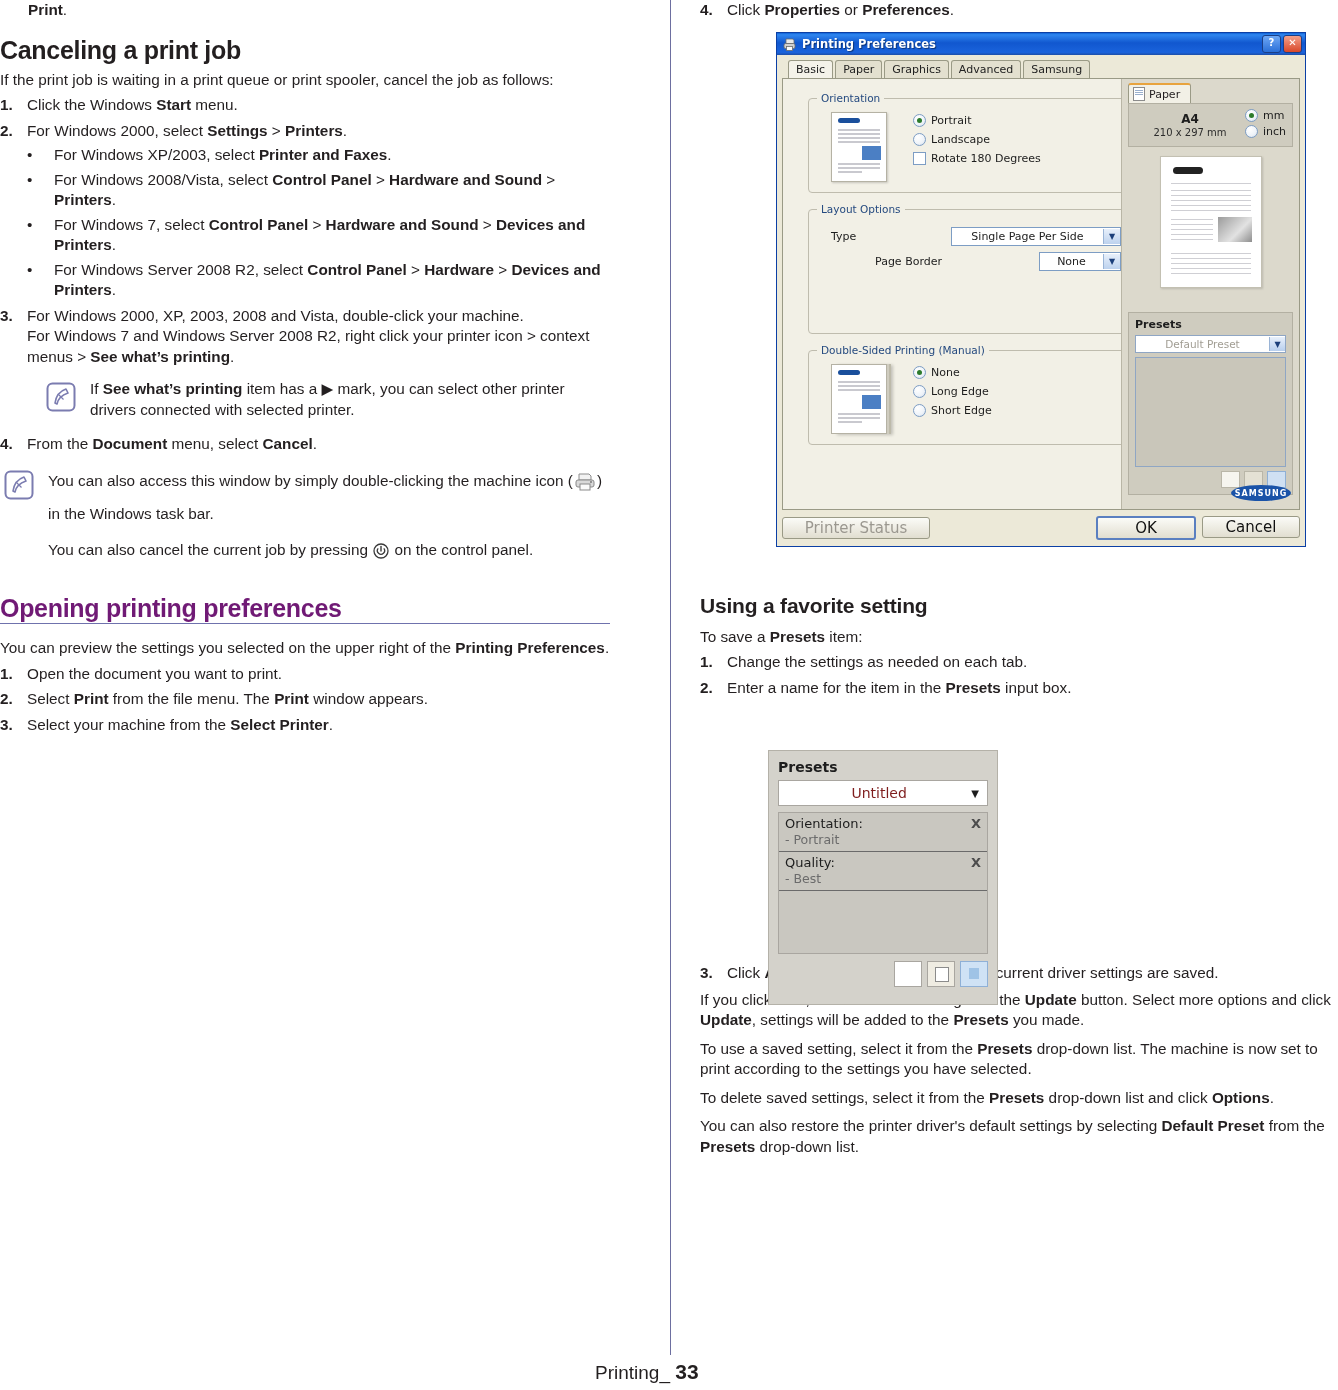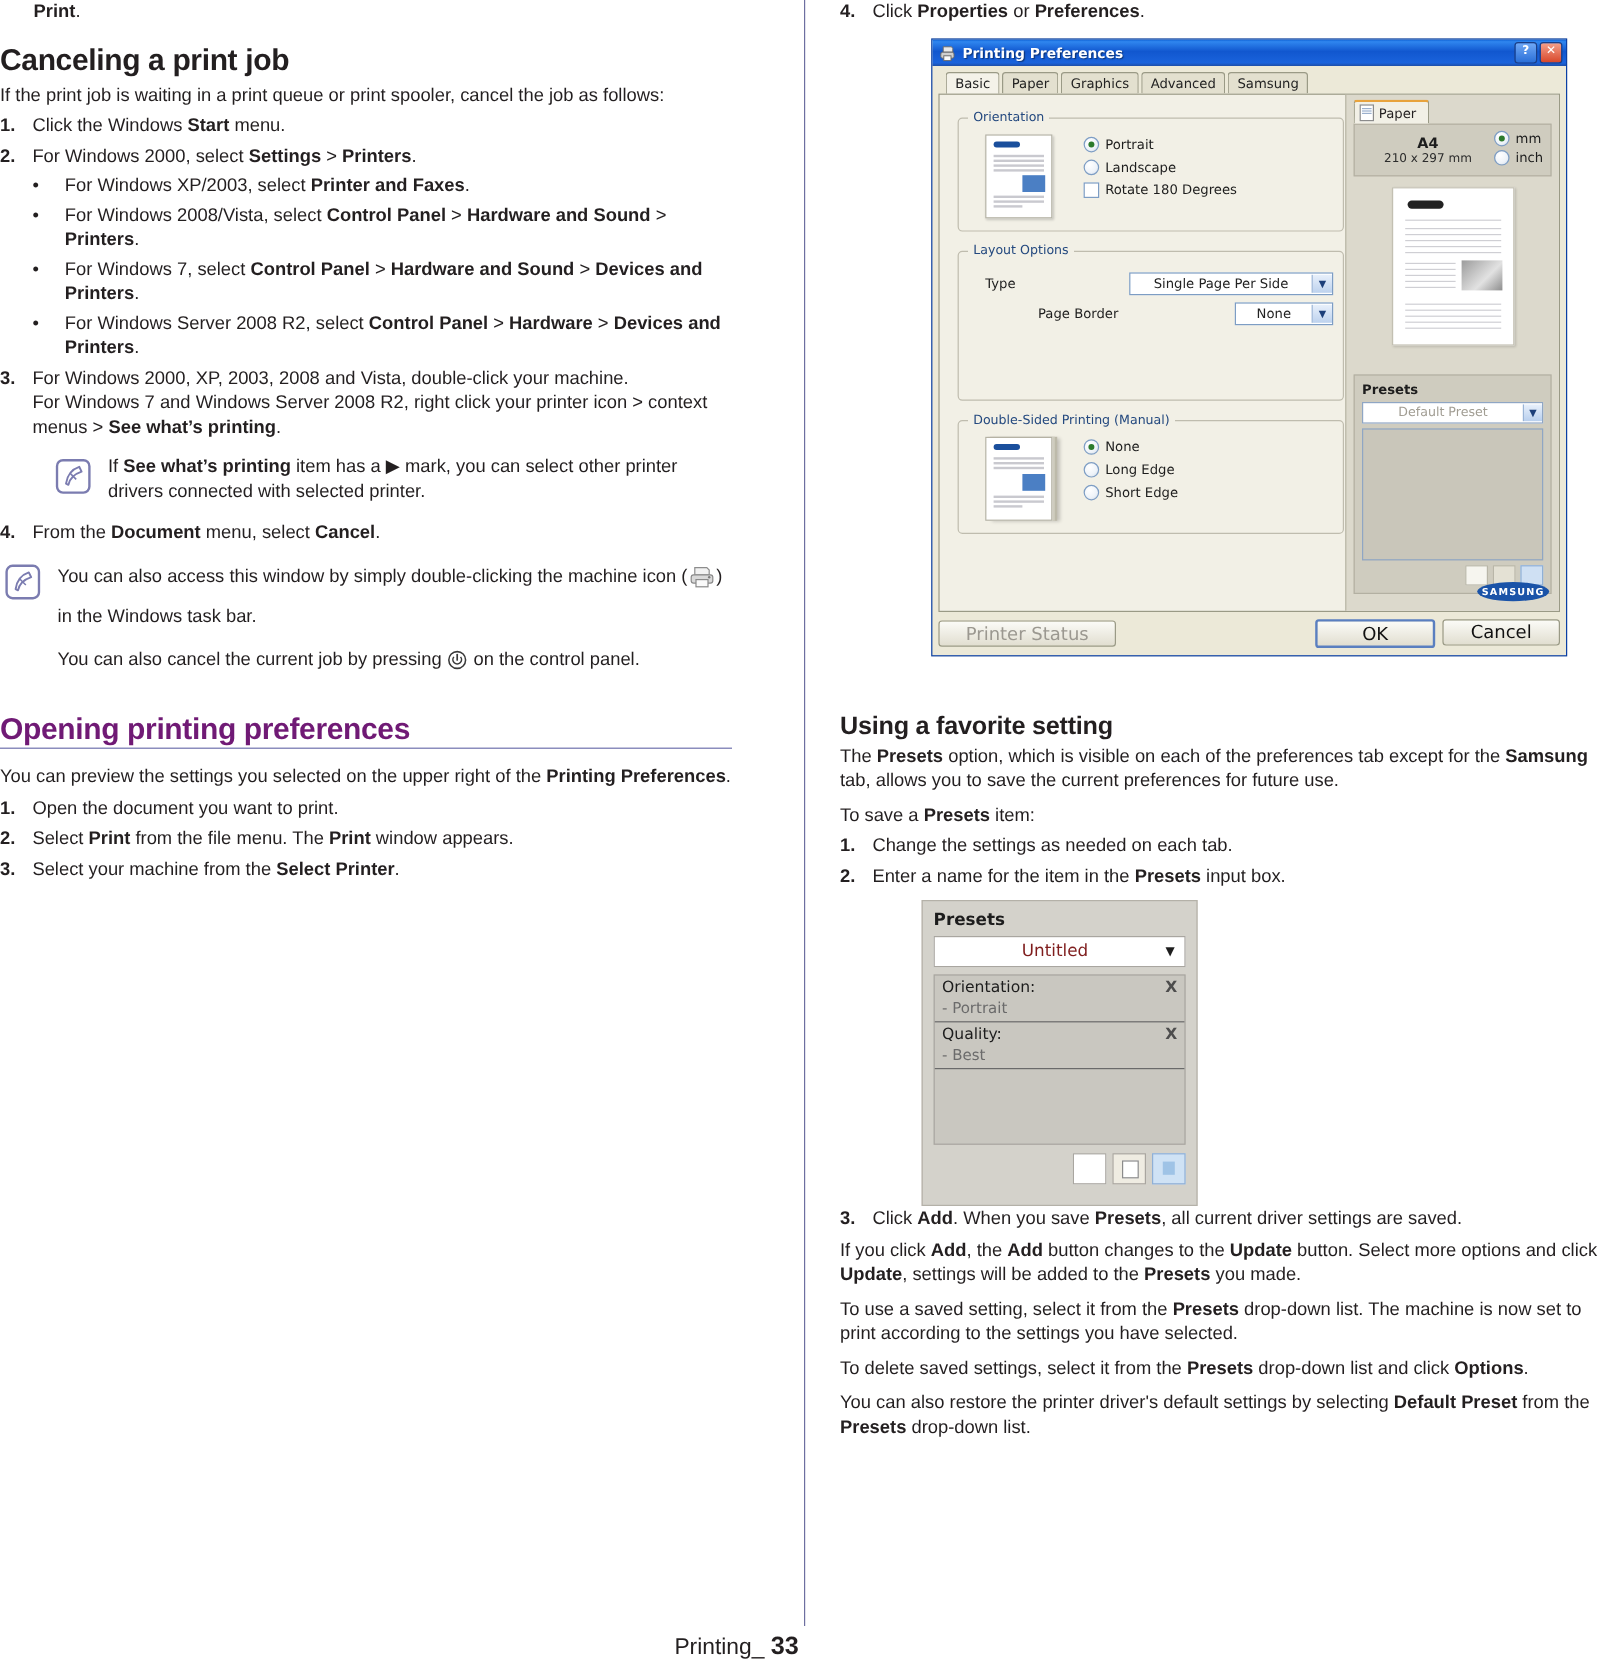--- a/index.html
+++ b/index.html
@@ -53,21 +53,21 @@
   .note .notebody{flex:1;font-size:15.3px;line-height:20.5px;padding-left:10px;}
   .note .notebody p{margin:0 0 12px 0;}
   .note .notebody p:last-child{margin-bottom:0;}
 
   svg.noteglyph{display:block;}
 
   .inline-ico{display:inline-block;vertical-align:-5px;}
 
   
   .footer{position:absolute;left:0;top:1355px;width:1338px;height:35px;}
-  .footer .ftxt{position:absolute;left:562px;top:5px;font-size:19px;line-height:24px;color:#231f20;}
+  .footer .ftxt{position:absolute;left:595px;top:5px;font-size:19px;line-height:24px;color:#231f20;}
   .footer .ftxt .pg{font-weight:bold;font-size:21px;}
 
   
   .dlg{
     position:absolute;left:76px;top:32px;width:530px;height:515px;
     background:#ece9d8;border:1px solid #0b3fa5;box-sizing:border-box;
     font-family:"DejaVu Sans", sans-serif;
   }
   .dlg-title{
     height:22px;
@@ -88,21 +88,21 @@
   .tab{
     font-size:11px;padding:2px 7px 2px 7px;border:1px solid #9a9a86;border-bottom:none;
     background:#e3e0cf;margin-right:2px;border-radius:3px 3px 0 0;color:#222;
   }
   .tab.active{background:#f4f2e9;font-weight:normal;padding-bottom:3px;position:relative;top:1px;}
 
   .panel{
     position:relative;border:1px solid #9a9a86;background:#f2f0e6;
     height:432px;box-sizing:border-box;
   }
-  .panel-left{position:absolute;left:2px;top:0;width:348px;height:100%;padding:13px;box-sizing:border-box;}
+  .panel-left{position:absolute;left:12px;top:0;width:348px;height:100%;padding:13px;box-sizing:border-box;}
   .panel-right{position:absolute;right:0;top:0;width:178px;height:100%;background:#dcd9cc;border-left:1px solid #b9b6a6;box-sizing:border-box;}
 
   fieldset.grp{
     border:1px solid #bfbcae;border-radius:4px;margin:0 0 10px 0;padding:6px 8px 8px 8px;
     background:#f2f0e6;
   }
   fieldset.grp > legend{font-size:10.5px;color:#24497f;padding:0 4px;}
 
   .grp-row{display:flex;align-items:flex-start;}
   .thumb{
@@ -536,21 +536,20 @@
           <div class="rbtns">
             <div class="btn ok">OK</div>
             <div class="btn cancel">Cancel</div>
           </div>
         </div>
       </div>
     </div>
 
     <div style="margin-top:572px;">
       <h2 class="sub" style="margin-top:0;">Using a favorite setting</h2>
-      <p class="body">The <b>Presets</b> option, which is visible on each of the preferences tab except for the <b>Samsung</b> tab, allows you to save the current preferences for future use.</p>
       <p class="body" style="margin-top:8px;">To save a <b>Presets</b> item:</p>
 
       <div class="nrow">
         <div class="num">1.</div>
         <div class="ntext">Change the settings as needed on each tab.</div>
       </div>
       <div class="nrow">
         <div class="num">2.</div>
         <div class="ntext">Enter a name for the item in the <b>Presets</b> input box.</div>
       </div>

